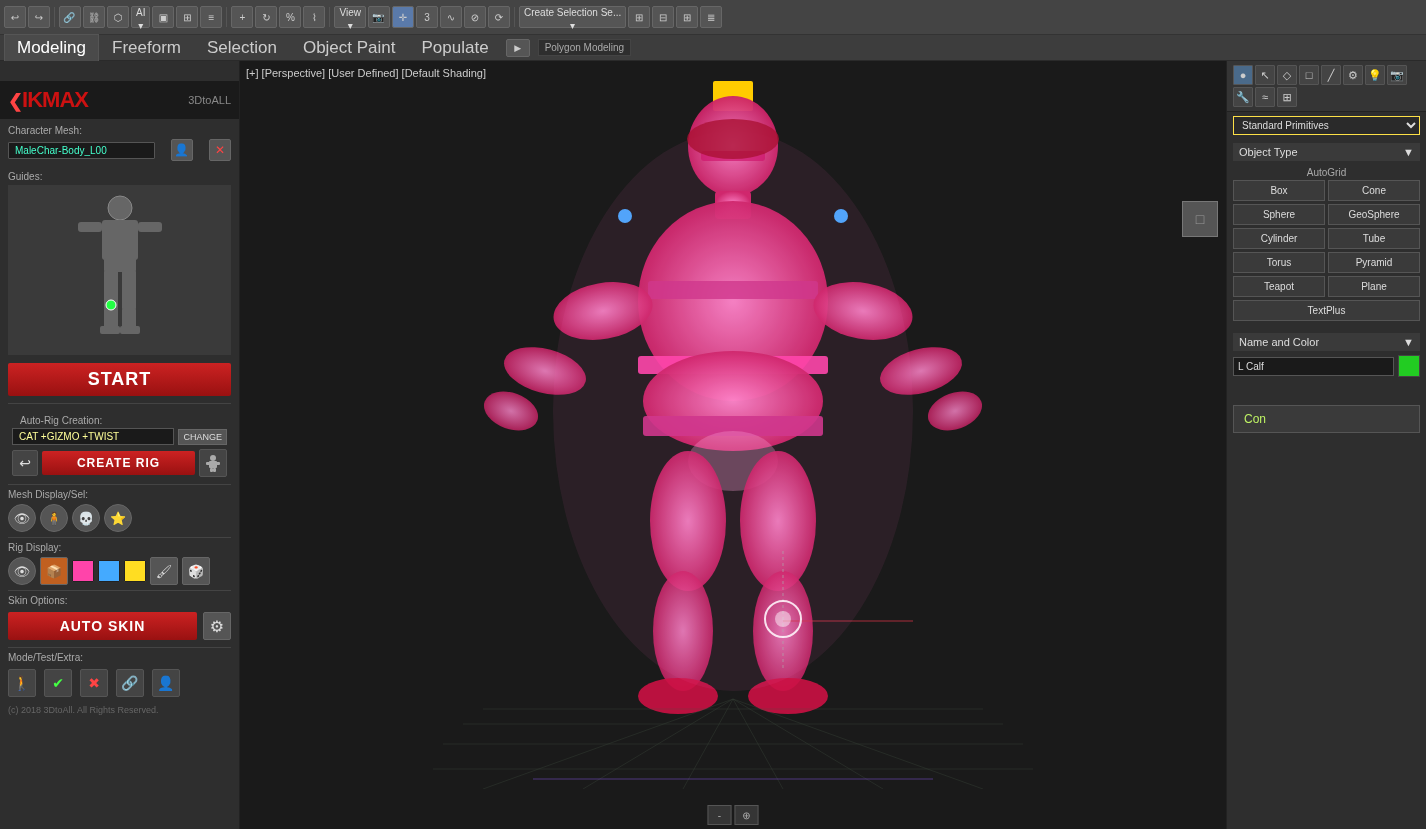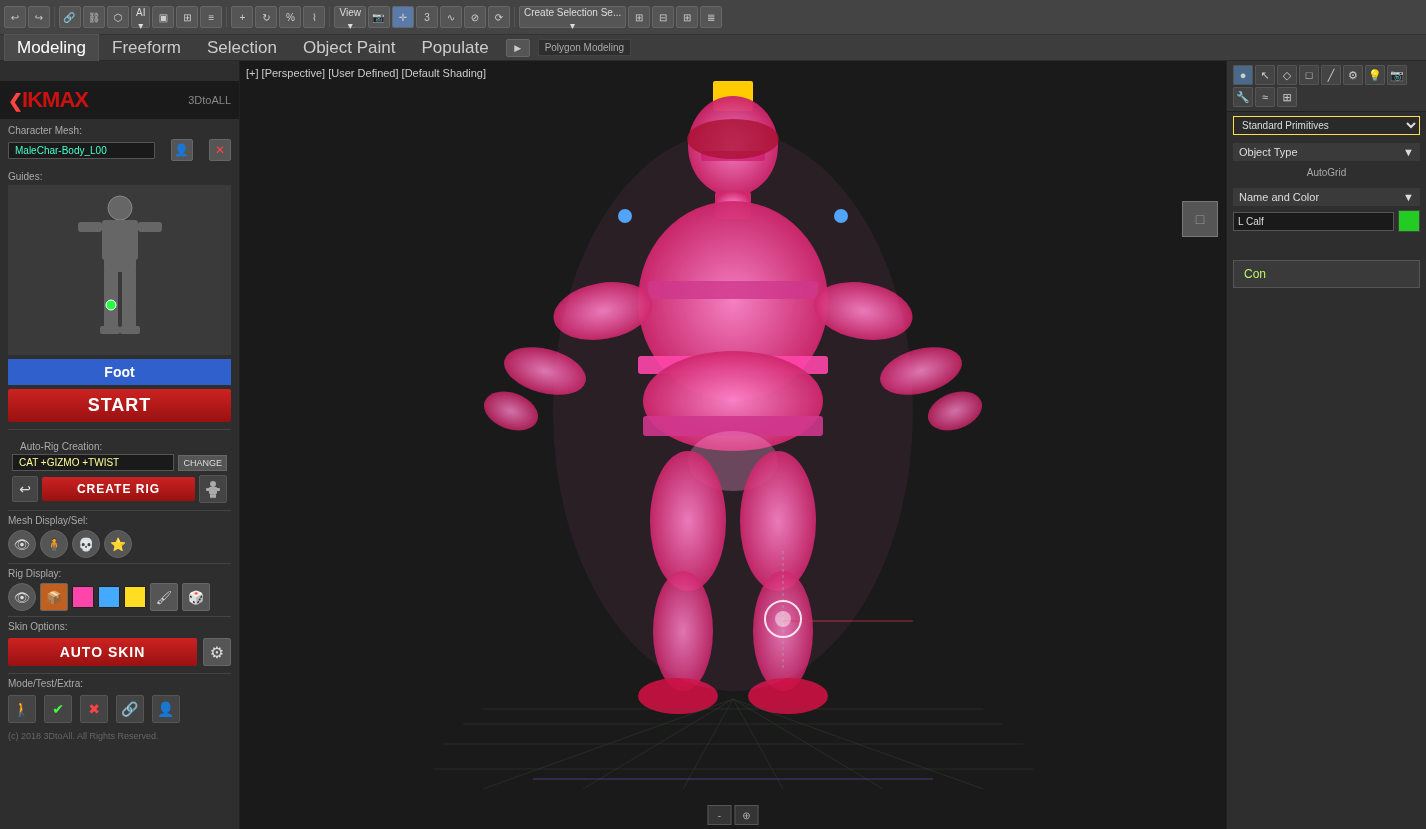--- a/index.html
+++ b/index.html
@@ -449,21 +449,20 @@
           <rect x="30" y="136" width="20" height="8" fill="#666" rx="2"></rect>
 
           <rect x="50" y="136" width="20" height="8" fill="#666" rx="2"></rect>
 
           <circle cx="41" cy="115" r="5" fill="#22ff44" stroke="#fff" stroke-width="1"></circle>
         </svg>
       </div>
     </div>
 
     
-    <div class="foot-label">Foot</div>
 
     
     <button class="start-btn">START</button>
 
     <hr class="divider">
 
     
     <div class="autorig-section">
       <div class="section-header">Auto-Rig Creation:</div>
       <div class="rig-type-row">
@@ -668,20 +667,33 @@
         <option>Standard Primitives</option>
       </select>
     </div>
 
     <div class="obj-section">
       <div class="obj-section-title">
         <span>Object Type</span>
         <span>▼</span>
       </div>
       <div class="obj-autogrid">AutoGrid</div>
+      <div class="obj-btn-grid">
+        <div class="obj-btn">Box</div>
+        <div class="obj-btn">Cone</div>
+        <div class="obj-btn">Sphere</div>
+        <div class="obj-btn">GeoSphere</div>
+        <div class="obj-btn">Cylinder</div>
+        <div class="obj-btn">Tube</div>
+        <div class="obj-btn">Torus</div>
+        <div class="obj-btn">Pyramid</div>
+        <div class="obj-btn">Teapot</div>
+        <div class="obj-btn">Plane</div>
+        <div class="obj-btn" style="grid-column:span 2;">TextPlus</div>
+      </div>
     </div>
 
     <div class="namecolor-section">
       <div class="namecolor-title">
         <span>Name and Color</span>
         <span>▼</span>
       </div>
       <div class="namecolor-row">
         <input class="name-input" type="text" value="L Calf" style="">
         <div class="color-box"></div>

